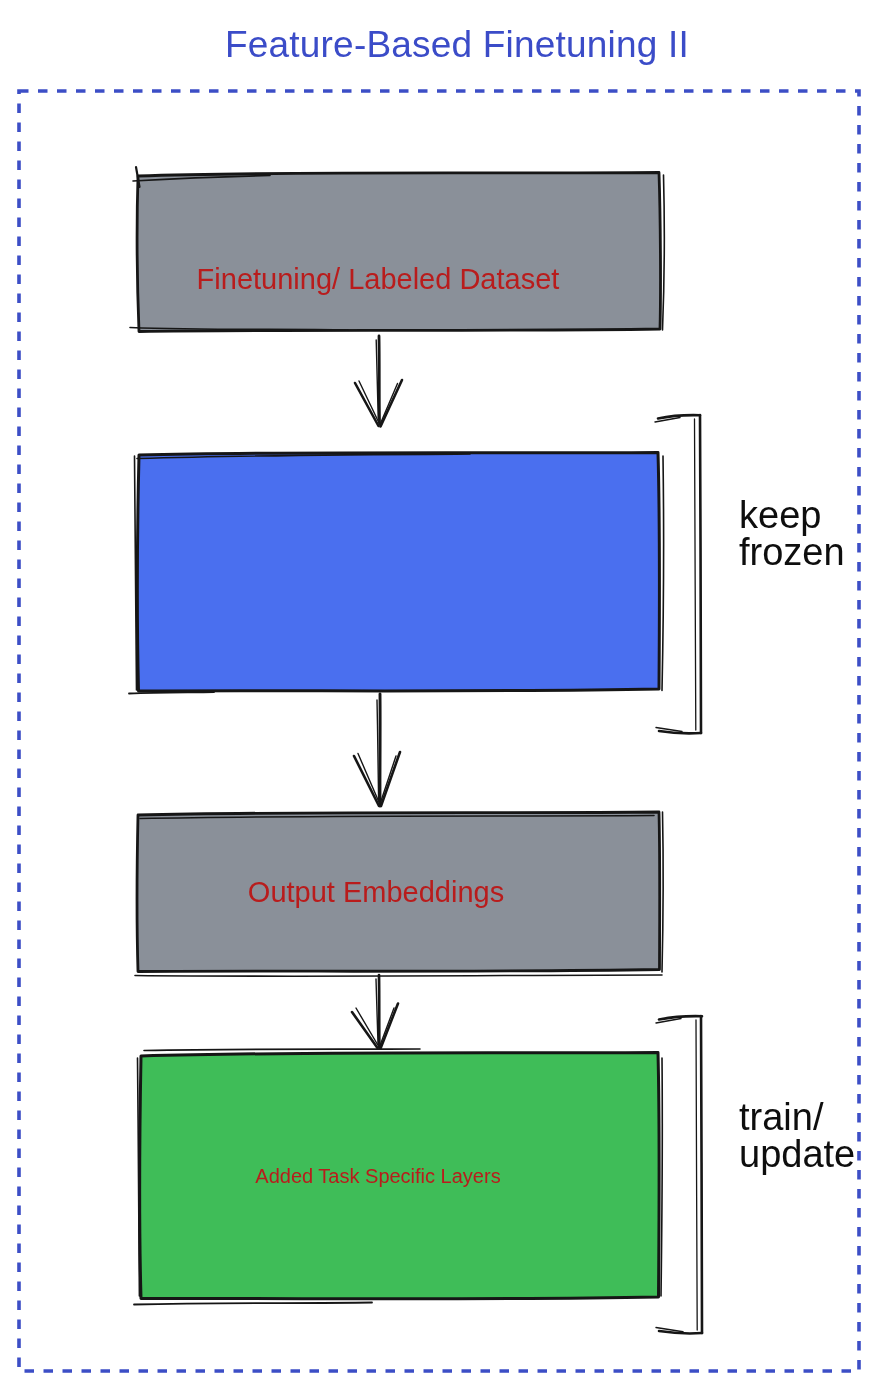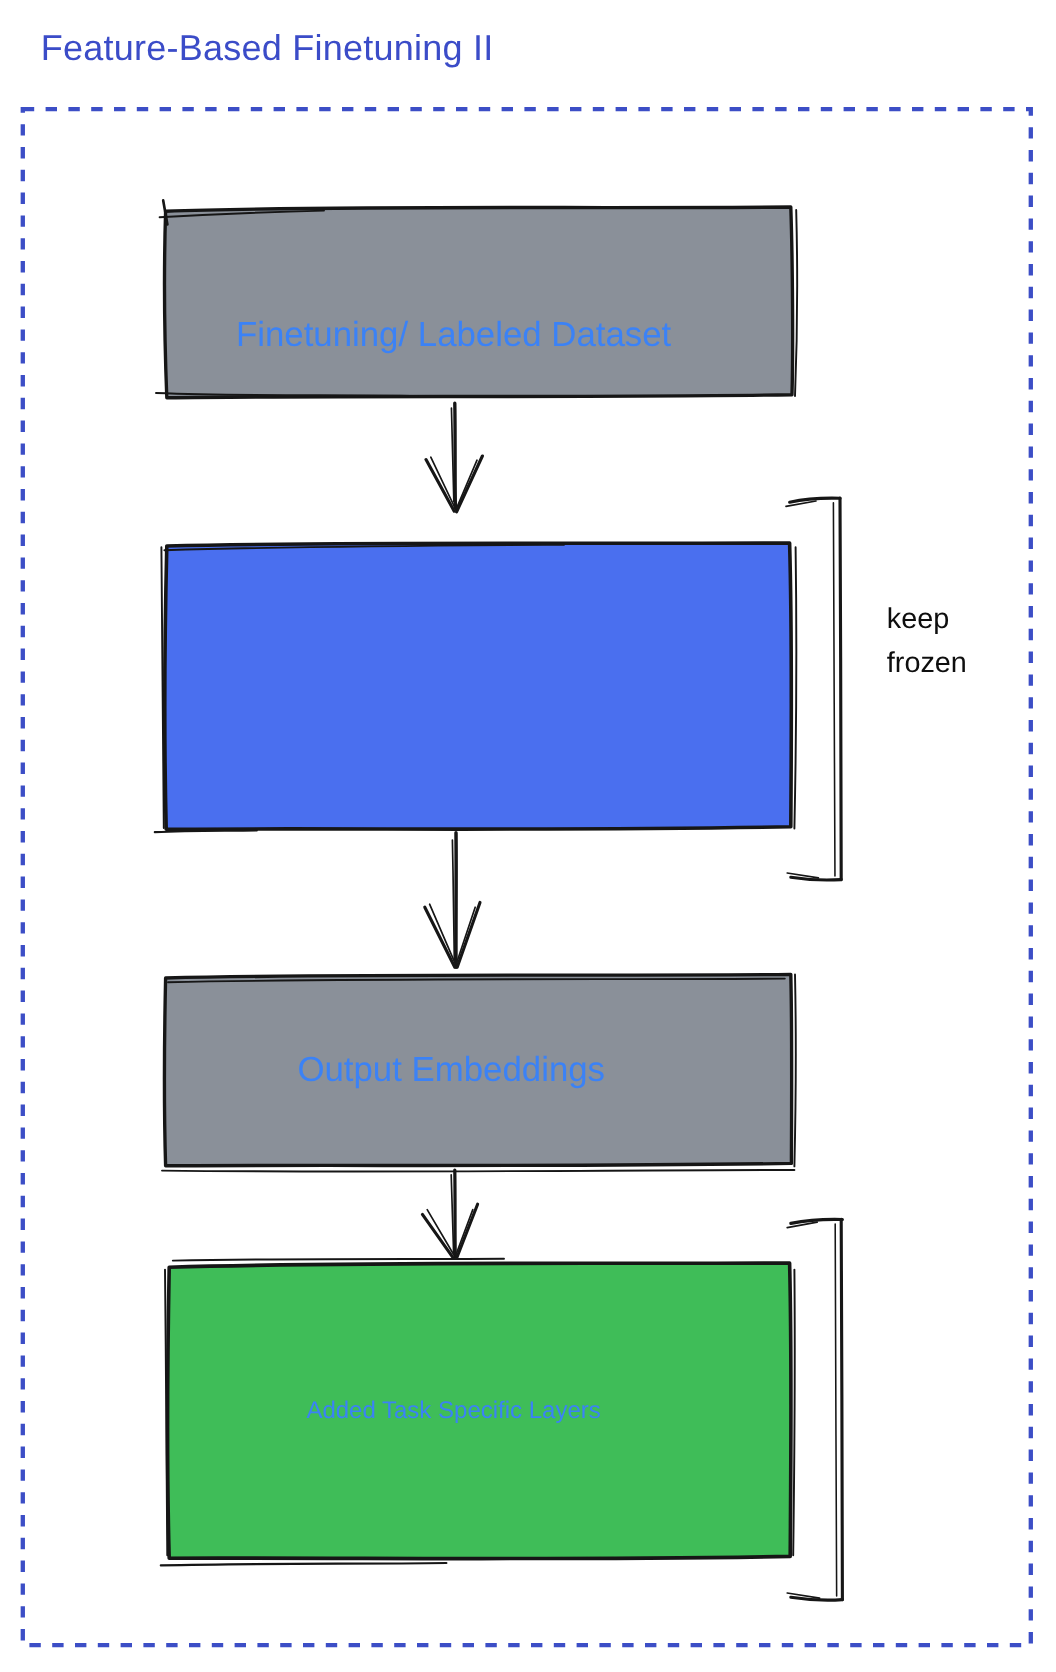--- a/index.html
+++ b/index.html
@@ -10,56 +10,56 @@
     height: 1393px;
     background: #ffffff;
     font-family: "Liberation Sans", sans-serif;
     overflow: hidden;
   }
   .diagram-title {
     position: absolute;
     top: 24px;
     left: 0;
     width: 880px;
-    text-align: left;
+    text-align: center;
     text-indent: 34px;
-    font-size: 30px;
+    font-size: 37px;
     font-weight: 400;
     letter-spacing: 0.2px;
   }
   svg.sketch-layer {
     position: absolute;
     top: 0;
     left: 0;
     width: 880px;
     height: 1393px;
   }
   .ink { fill: none; stroke: #161616; stroke-linecap: round; }
   .boxfill { stroke: #161616; stroke-linejoin: round; }
   .box-label {
     position: absolute;
-    color: #3b82f6;
+    color: #b91c1c;
     font-size: 29px;
     text-align: center;
     display: flex;
     align-items: center;
     justify-content: center;
     white-space: nowrap;
   }
   .label-dataset {
     left: 158px; top: 172px; width: 440px; height: 124px;
     align-items: flex-end;
   }
   .label-model    { left: 156px; top: 452px; width: 440px; height: 240px; }
   .label-embeddings { left: 156px; top: 812px; width: 440px; height: 160px; }
   .label-layers   { left: 158px; top: 1052px; width: 440px; height: 248px; font-size: 20px; }
   .side-label {
     position: absolute;
     color: #0e0e0e;
-    font-size: 24px;
+    font-size: 38px;
     line-height: 37px;
     white-space: nowrap;
   }
   .side-label span { display: block; }
   .keep-frozen  { left: 739px; top: 497px; }
   .train-update { left: 739px; top: 1099px; }
 </style>
 </head>
 <body>
 
@@ -153,14 +153,18 @@
 
   <div class="box-label label-embeddings">Output Embeddings</div>
 
   <div class="box-label label-layers">Added Task Specific Layers</div>
 
   <div class="side-label keep-frozen">
     <span>keep</span>
     <span>frozen</span>
   </div>
 
+  <div class="side-label train-update">
+    <span>train/</span>
+    <span>update</span>
+  </div>
 
 </div>
 
 </body></html>

